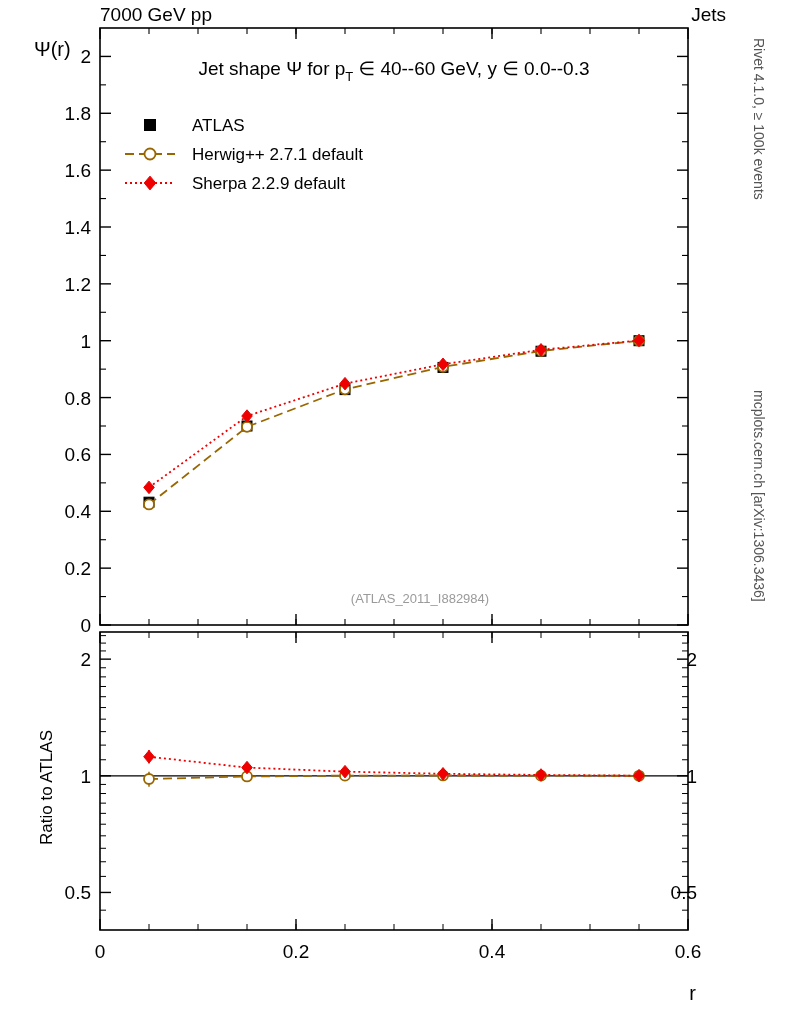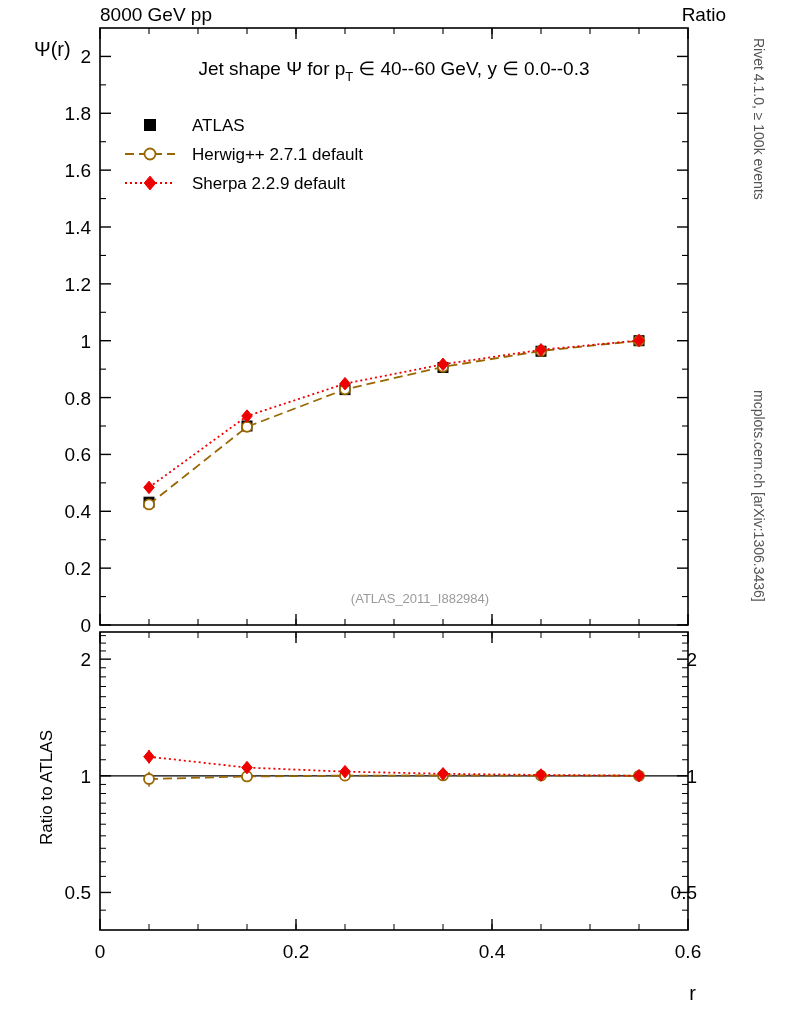--- a/index.html
+++ b/index.html
@@ -66,22 +66,22 @@
   }
   .ratio-ylabel {
     font-size: 17px;
   }
 </style>
 </head>
 <body>
 
 <div id="root">
 
-  <div class="abs hdr-left">8000 GeV pp</div>
-  <div class="abs hdr-right">Ratio</div>
+  <div class="abs hdr-left">7000 GeV pp</div>
+  <div class="abs hdr-right">Jets</div>
 
   <div class="abs vert" style="left:767px; top:38px; transform: rotate(90deg);">Rivet 4.1.0, ≥ 100k events</div>
   <div class="abs vert" style="left:767px; top:390px; transform: rotate(90deg);">mcplots.cern.ch [arXiv:1306.3436]</div>
 
   <svg class="abs" id="main-svg" style="left:0px; top:0px;" width="786" height="1024">
       <rect x="100" y="28" width="588" height="597" fill="none" stroke="#000" stroke-width="1.6"></rect>
       <rect x="100" y="632" width="588" height="298" fill="none" stroke="#000" stroke-width="1.6"></rect>
       <line x1="100" y1="625" x2="111" y2="625" stroke="#000" stroke-width="1.4"></line>
       <line x1="688" y1="625" x2="677" y2="625" stroke="#000" stroke-width="1.4"></line>
       <text x="91" y="632" class="tick-lbl">0</text>

